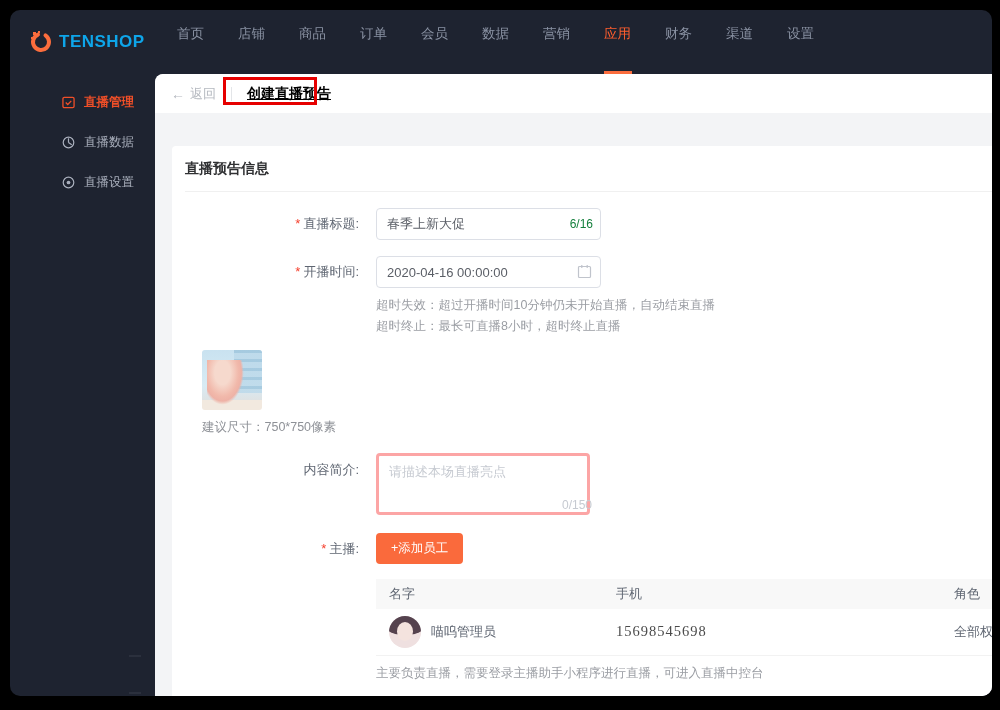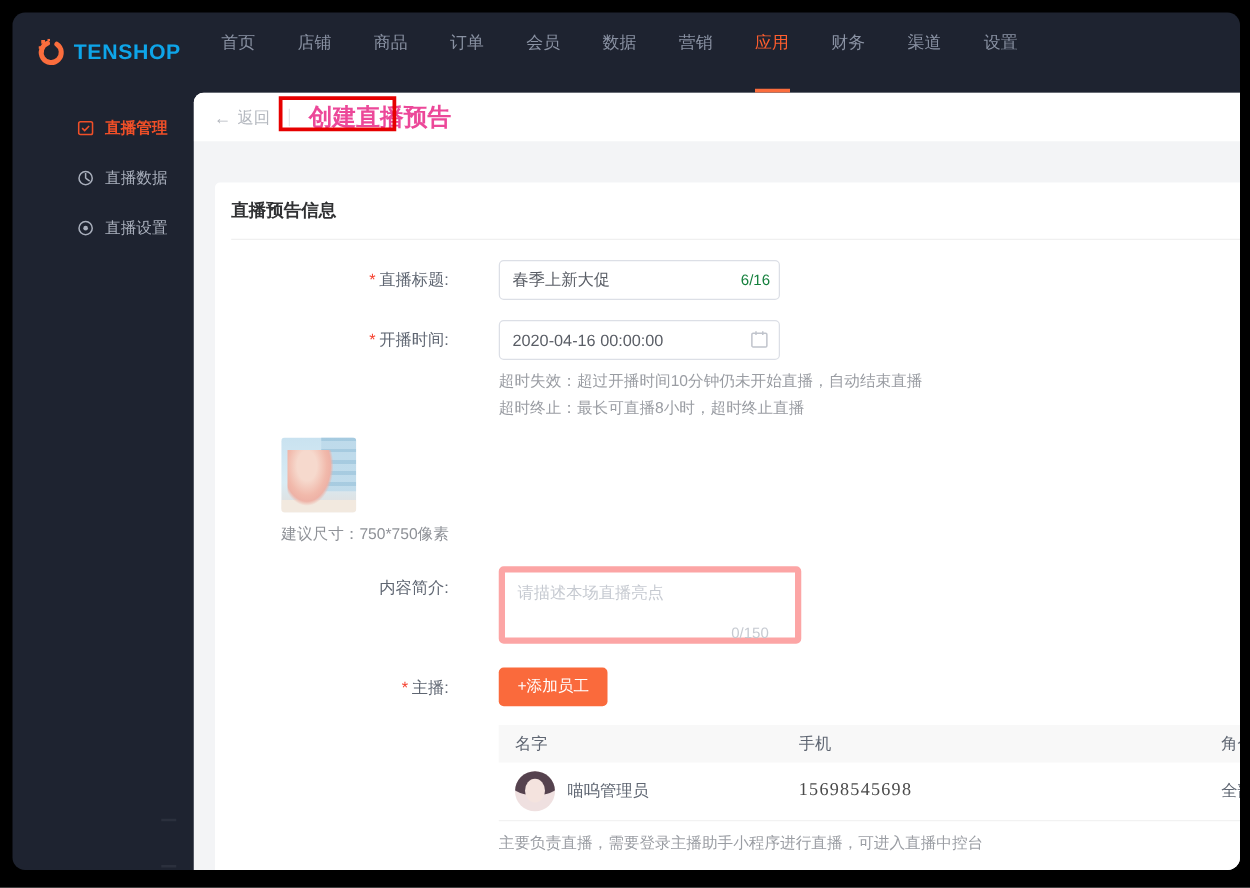--- a/index.html
+++ b/index.html
@@ -25,53 +25,53 @@
   .side-dash { position:absolute; width:12px; height:2px; background:#2b303d; left:97px; }
   .side-dash.d1 { top:581px; } .side-dash.d2 { top:618px; }
 
   .main { flex:1; display:flex; flex-direction:column; background:#f3f4f6; border-top-left-radius:8px; overflow:hidden; }
 
   
   .page-header { flex:0 0 39px; background:#fff; display:flex; align-items:center; padding-left:16px; position:relative; border-top-left-radius:8px; }
   .back-btn { color:#b4b8bf; font-size:13px; display:flex; align-items:center; gap:5px; cursor:pointer; }
   .back-arrow { font-size:14px; line-height:1; }
   .hdr-divider { width:1px; height:14px; background:#e3e5e8; margin:0 15px; }
-  .page-title { color:#ec4899; font-size:19px; font-weight:600; }
+  .page-title { color:#000000; font-size:14px; font-weight:600;text-decoration:underline; }
   .annotation-box { position:absolute; left:68px; top:3px; width:94px; height:28px; border:3px solid #e60000; pointer-events:none; }
 
   
   .card { flex:1; margin:33px 0 0 17px; background:#fff; border-top-left-radius:4px; padding:14px 0 0 13px; overflow:hidden; }
   .card-title { font-size:14px; font-weight:bold; color:#303133; padding-bottom:13px; }
   .card-rule { height:1px; background:#f0f0f0; margin-right:0; }
 
   .form { padding-top:8px; }
   .frow { display:flex; align-items:flex-start; }
   .lbl { flex:0 0 174px; width:174px; text-align:right; font-size:13px; color:#5f6672; }
   .lbl .req { color:#f5402e; margin-right:3px; }
   .lbl.mid { line-height:32px; }
-  .fld { margin-left:40px; position:relative; }
+  .fld { margin-left:17px; position:relative; }
 
   .input-wrap { position:relative; width:225px; }
   .input-wrap input { width:225px; height:32px; border:1px solid #dcdfe6; border-radius:4px; padding:0 46px 0 10px; font-size:13px; color:#5a5e66; font-family:"Liberation Sans",sans-serif; outline:none; background:#fff; }
   .counter { position:absolute; right:8px; top:0; line-height:32px; font-size:12px; color:#15803d; }
   .cal-ico { position:absolute; right:9px; top:8px; }
   .input-wrap.date input { padding-right:30px; }
 
   .tips { margin-top:7px; font-size:12.5px; color:#9a9da3; line-height:1.7; }
 
   .cover-img { width:60px; height:60px; border-radius:3px; position:relative; overflow:hidden; cursor:pointer;
     background: linear-gradient(0deg,#f2e9df 0 16%, rgba(0,0,0,0) 16%), linear-gradient(180deg,#c9e2f0 0%,#d8ebf4 60%,#e3dcd8 100%); }
   .cover-img::before { content:""; position:absolute; right:0; top:0; width:46%; height:72%;
     background: repeating-linear-gradient(180deg,#9fc6dd 0 3px,#bcd9ea 3px 9px); opacity:.85; }
   .cover-img::after { content:""; position:absolute; left:8%; top:18%; width:62%; height:74%;
     background: radial-gradient(ellipse at 42% 28%, #f6d9cd 0 26%, #f1b9ab 52%, #eeb2a6 62%, rgba(0,0,0,0) 70%); }
   .size-hint { margin-top:9px; font-size:12.5px; color:#8e9197; }
 
   .ta-wrap { position:relative; width:225px; }
-  .ta-wrap textarea { width:242px; height:62px; resize:none; border:5px solid #fca5a5; border-radius:4px; padding:7px 10px 18px 10px; font-size:13px; color:#5a5e66; font-family:"Liberation Sans",sans-serif; outline:none; }
+  .ta-wrap textarea { width:214px; height:62px; resize:none; border:3px solid #fca5a5; border-radius:4px; padding:7px 10px 18px 10px; font-size:13px; color:#5a5e66; font-family:"Liberation Sans",sans-serif; outline:none; }
   .ta-wrap textarea::placeholder { color:#c6cad1; }
   .ta-counter { position:absolute; right:9px; bottom:7px; font-size:12px; color:#c6cad1; }
 
   .add-btn { display:inline-block; background:#fa6a3c; color:#fff; font-size:12.5px; border:none; border-radius:4px; padding:7px 15px; cursor:pointer; font-family:Liberation Sans, sans-serif; }
 
   .anchor-table { margin-top:15px; width:660px; font-size:13px; }
   .t-head { display:flex; background:#f8f8f8; height:30px; align-items:center; color:#5f6672; }
   .t-row { display:flex; align-items:center; height:47px; border-bottom:1px solid #f2f2f2; color:#5f6672; }
   .c-name { flex:0 0 240px; padding-left:13px; display:flex; align-items:center; gap:10px; }
   .c-phone { flex:0 0 338px; }

